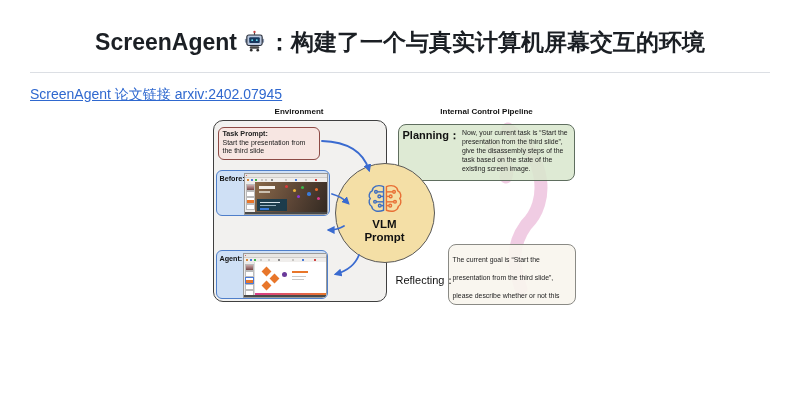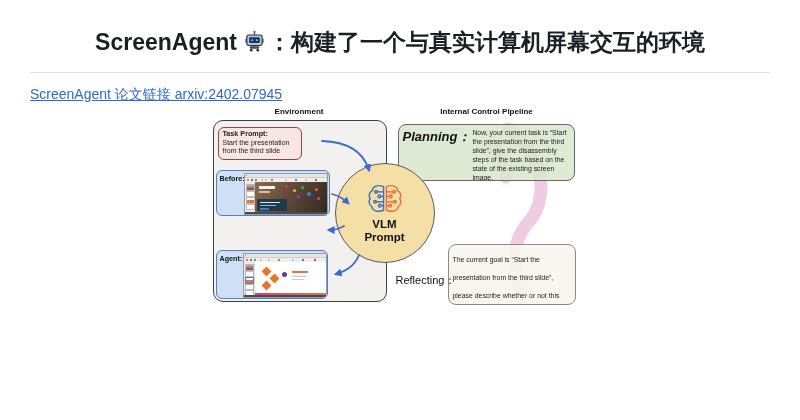--- a/index.html
+++ b/index.html
@@ -20,21 +20,21 @@
   figure{margin:3px auto 0;width:390px;}
   .diagram{position:relative;width:385px;height:200px;margin:0 auto;}
   .diagram .hdr{position:absolute;top:0;font-size:8px;font-weight:bold;color:#111;text-align:center;}
   #env-header{left:5px;width:173px;}
   #pipe-header{left:190px;width:178px;}
 
   .env-panel{position:absolute;left:5px;top:13px;width:172px;height:180px;background:#f2f1ef;
     border:1.5px solid #3f3f3f;border-radius:10px;z-index:0;}
 
   .dbox{position:absolute;box-sizing:border-box;overflow:hidden;z-index:2;}
-  .task-box{left:10px;top:20px;width:84px;height:33px;background:#f7e6e2;border:1.4px solid #8d4a45;
+  .task-box{left:10px;top:20px;width:102px;height:33px;background:#f7e6e2;border:1.4px solid #8d4a45;
     border-radius:6px;padding:2px 4px;font-size:7px;line-height:8.6px;color:#222;}
   .task-box b{font-size:7.2px;}
 
   .snap-box{background:#cfe0f5;border:1.4px solid #4f7fca;border-radius:6px;}
   .before-box{left:8px;top:63px;width:114px;height:46px;}
   .after-box{left:8px;top:143px;width:112px;height:49px;}
   .snap-label{position:absolute;left:3px;top:3px;font-size:7.2px;font-weight:bold;color:#111;}
 
   .click-box{left:11px;top:113px;width:104px;height:21px;background:#e0eff7;border:1.4px solid #2c4a66;
     border-radius:10px;display:flex;align-items:center;gap:3px;padding:0 0 0 6px;}
@@ -58,21 +58,21 @@
 
   
   .vlm-circle{position:absolute;left:127px;top:56px;width:100px;height:100px;border-radius:50%;
     background:#f4dfa6;border:1.5px solid #595959;z-index:3;display:flex;flex-direction:column;
     align-items:center;justify-content:center;box-sizing:border-box;}
   .vlm-name{font-size:11.5px;font-weight:bold;color:#111;line-height:13px;text-align:center;}
 
   
   .planning-box{left:190px;top:17px;width:177px;height:57px;background:rgba(216,230,205,0.86);
     border:1.4px solid #5f6e5f;border-radius:8px;display:flex;gap:2px;padding:3px 3px 2px 4px;}
-  .planning-box .lbl{flex:0 0 34px;font-size:13px;font-weight:bold;color:#111;font-style:italic;}
+  .planning-box .lbl{flex:0 0 34px;font-size:11px;font-weight:bold;color:#111;}
   .pipe-text{font-size:6.9px;line-height:9px;color:#222;}
   .acting-box{left:232px;top:78px;width:136px;height:57px;background:rgba(218,238,247,0.88);
     border:1.4px solid #4f7fca;border-radius:8px;padding:2px 3px 2px 4px;}
   .acting-box .lbl{font-size:7.4px;font-weight:bold;color:#111;display:block;}
   .reflecting-box{left:240px;top:137px;width:128px;height:61px;background:rgba(248,245,238,0.92);
     border:1.4px solid #8a8a85;border-radius:8px;padding:3px 3px 2px 4px;}
   .reflecting-label{position:absolute;left:188px;top:166px;font-size:11px;font-weight:normal;color:#111;z-index:2;}
 
   svg.layer{position:absolute;left:0;top:0;width:385px;height:200px;pointer-events:none;}
   #pink-layer{z-index:1;}

